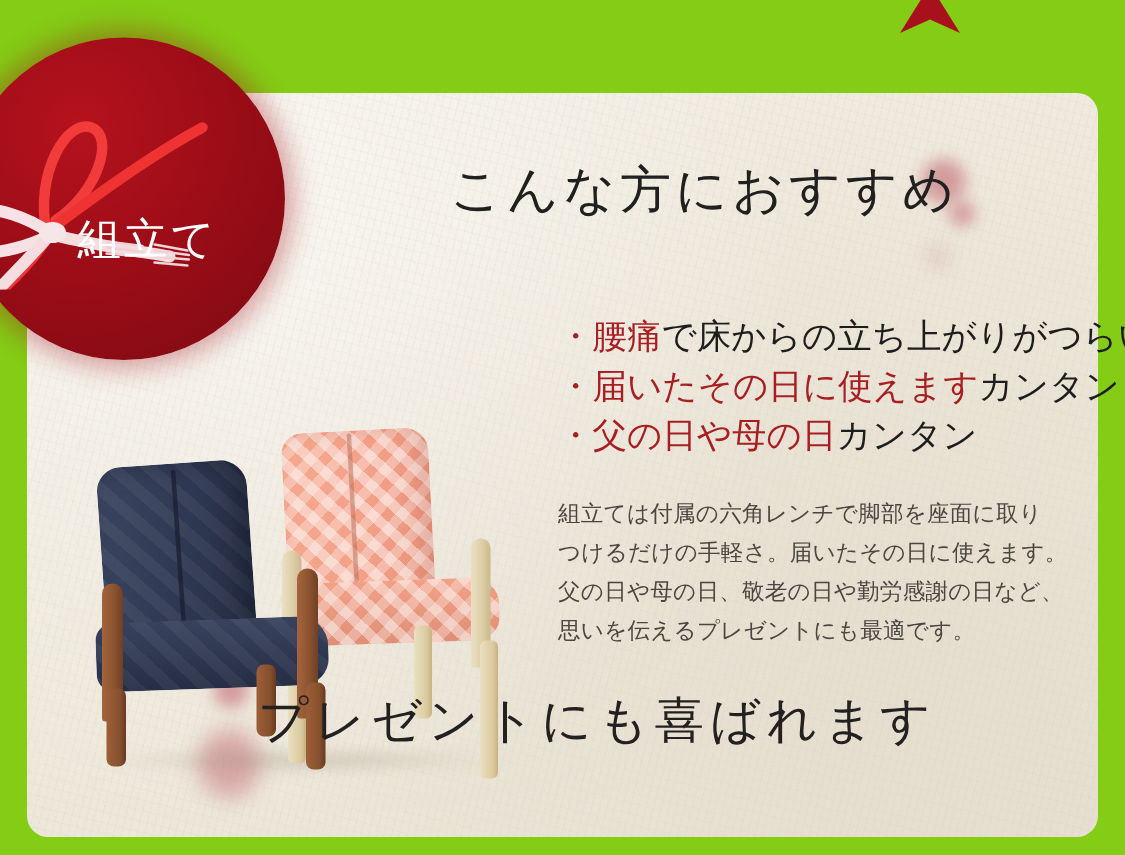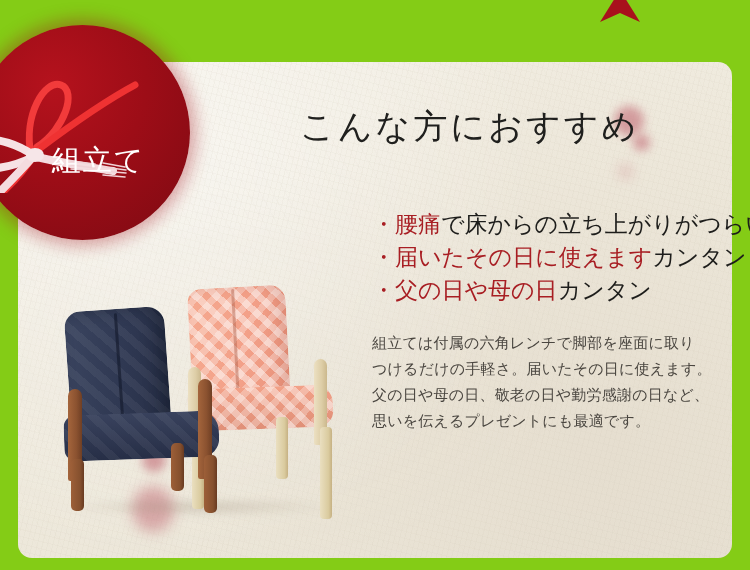--- a/index.html
+++ b/index.html
@@ -293,20 +293,21 @@
     </span>
   </div>
 
   <div class="body-copy">
     <div>組立ては付属の六角レンチで脚部を座面に取り</div>
     <div>つけるだけの手軽さ。届いたその日に使えます。</div>
     <div>父の日や母の日、敬老の日や勤労感謝の日など、</div>
     <div>思いを伝えるプレゼントにも最適です。</div>
   </div>
 
+  <div class="tagline">プレゼントにも喜ばれます</div>
 
   <div class="badge">
     <div class="badge-inner">
       <svg class="mizuhiki" viewBox="0 0 210 130">
 
         <path d="M78 92 C 70 52, 92 16, 108 22 C 124 28, 112 66, 84 84" fill="none" stroke="#f23b3b" stroke-width="7" stroke-linecap="round"></path>
 
         <path d="M86 86 C 118 62, 152 38, 182 22" fill="none" stroke="#ef3232" stroke-width="7" stroke-linecap="round"></path>
 
         <path d="M82 90 C 72 108, 56 124, 42 136" fill="none" stroke="#ef3232" stroke-width="7" stroke-linecap="round"></path>

